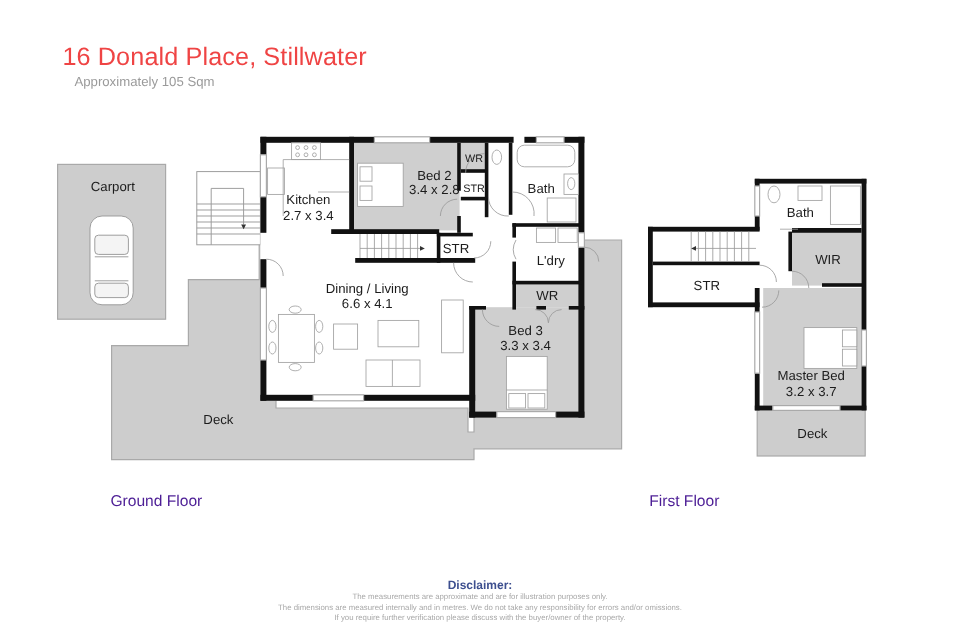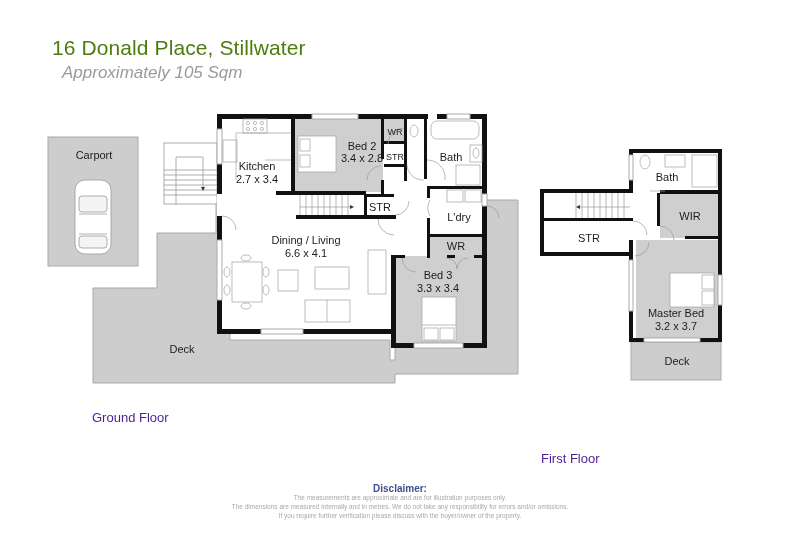--- a/index.html
+++ b/index.html
@@ -1,18 +1,18 @@
 <!DOCTYPE html>
 <html><head>
 <meta charset="utf-8">
 <style>
   html, body { margin: 0; padding: 0; background: #ffffff; }
   body { width: 800px; height: 535px; position: relative; overflow: hidden; font-family: "Liberation Sans", "DejaVu Sans", sans-serif; }
-  .title { position: absolute; left: 52px; top: 36px; font-size: 21px; color: #4d7c0f; letter-spacing: 0.1px; }
-  .subtitle { position: absolute; left: 62px; top: 63px; font-size: 17px; color: #9a9a9a; font-style: italic; }
+  .title { position: absolute; left: 52px; top: 36px; font-size: 21px; color: #ef4444; letter-spacing: 0.1px; }
+  .subtitle { position: absolute; left: 62px; top: 63px; font-size: 11px; color: #9a9a9a; }
   .floor-label { position: absolute; font-size: 13px; color: #4c1d95; }
   .disclaimer-title { position: absolute; left: 0; width: 800px; top: 483px; text-align: center; font-size: 10px; font-weight: bold; color: #3d4f8f; }
   .disclaimer-line { position: absolute; left: 0; width: 800px; text-align: center; font-size: 6.5px; color: #a8a8a8; }
   svg { position: absolute; left: 0; top: 0; }
   .room-text { font-family: "Liberation Sans", "DejaVu Sans", sans-serif; font-size: 11px; fill: #1c1c1c; text-anchor: middle; }
 </style>
 </head>
 <body>
 
 <div class="title">16 Donald Place, Stillwater</div>
@@ -287,18 +287,18 @@
     <text class="room-text" x="667" y="181">Bath</text>
     <text class="room-text" x="690" y="220">WIR</text>
     <text class="room-text" x="589" y="242">STR</text>
     <text class="room-text" x="676" y="317">Master Bed</text>
     <text class="room-text" x="676" y="330">3.2 x 3.7</text>
     <text class="room-text" x="677" y="365">Deck</text>
   </g>
 </svg>
 
 <div class="floor-label" style="left:92px; top:410px;">Ground Floor</div>
-<div class="floor-label" style="left:541px; top:410px;margin-top:41px;">First Floor</div>
+<div class="floor-label" style="left:541px; top:410px;">First Floor</div>
 
 <div class="disclaimer-title">Disclaimer:</div>
 <div class="disclaimer-line" style="top:494px;">The measurements are approximate and are for illustration purposes only.</div>
 <div class="disclaimer-line" style="top:503px;">The dimensions are measured internally and in metres. We do not take any responsibility for errors and/or omissions.</div>
 <div class="disclaimer-line" style="top:512px;">If you require further verification please discuss with the buyer/owner of the property.</div>
 
 </body></html>

